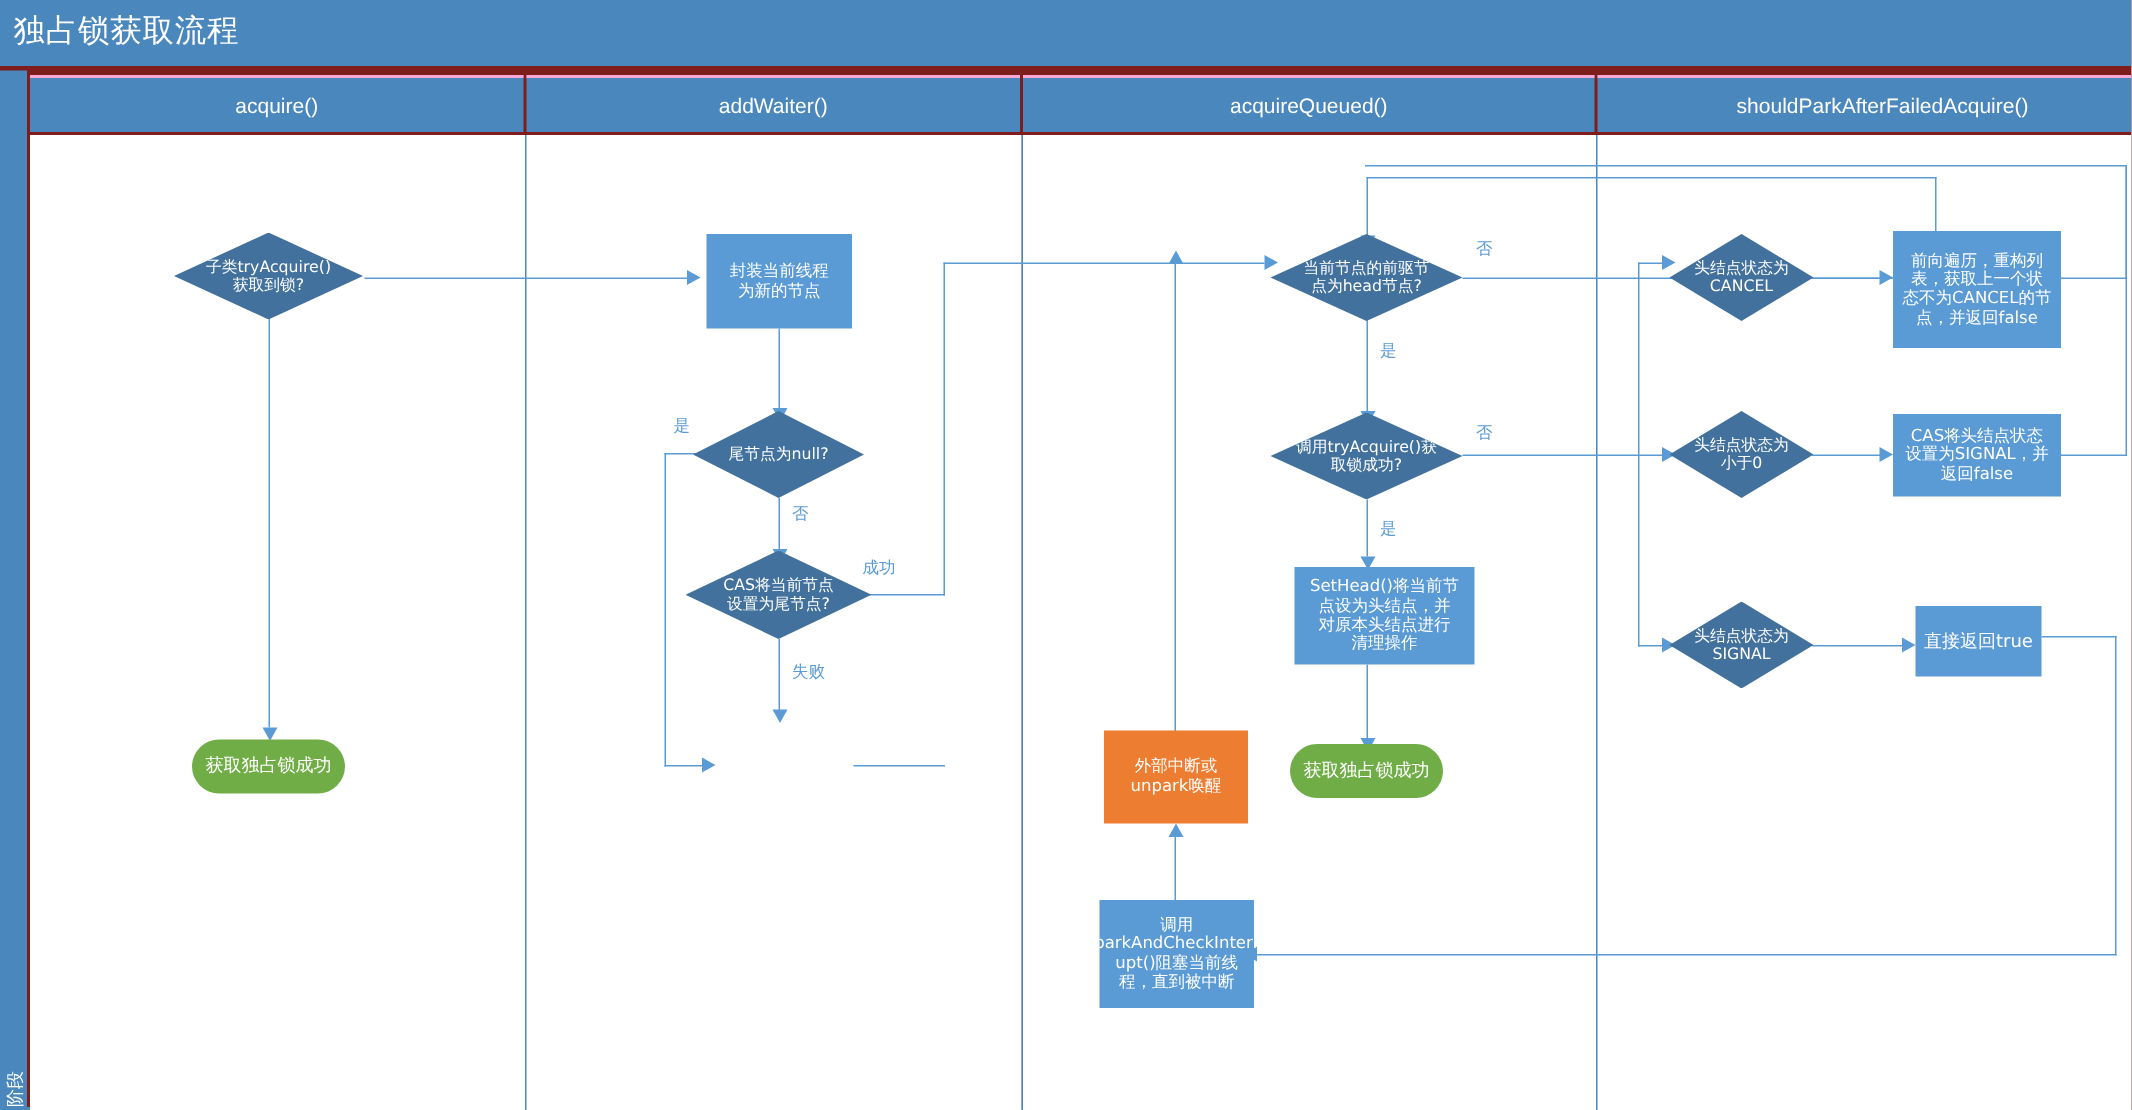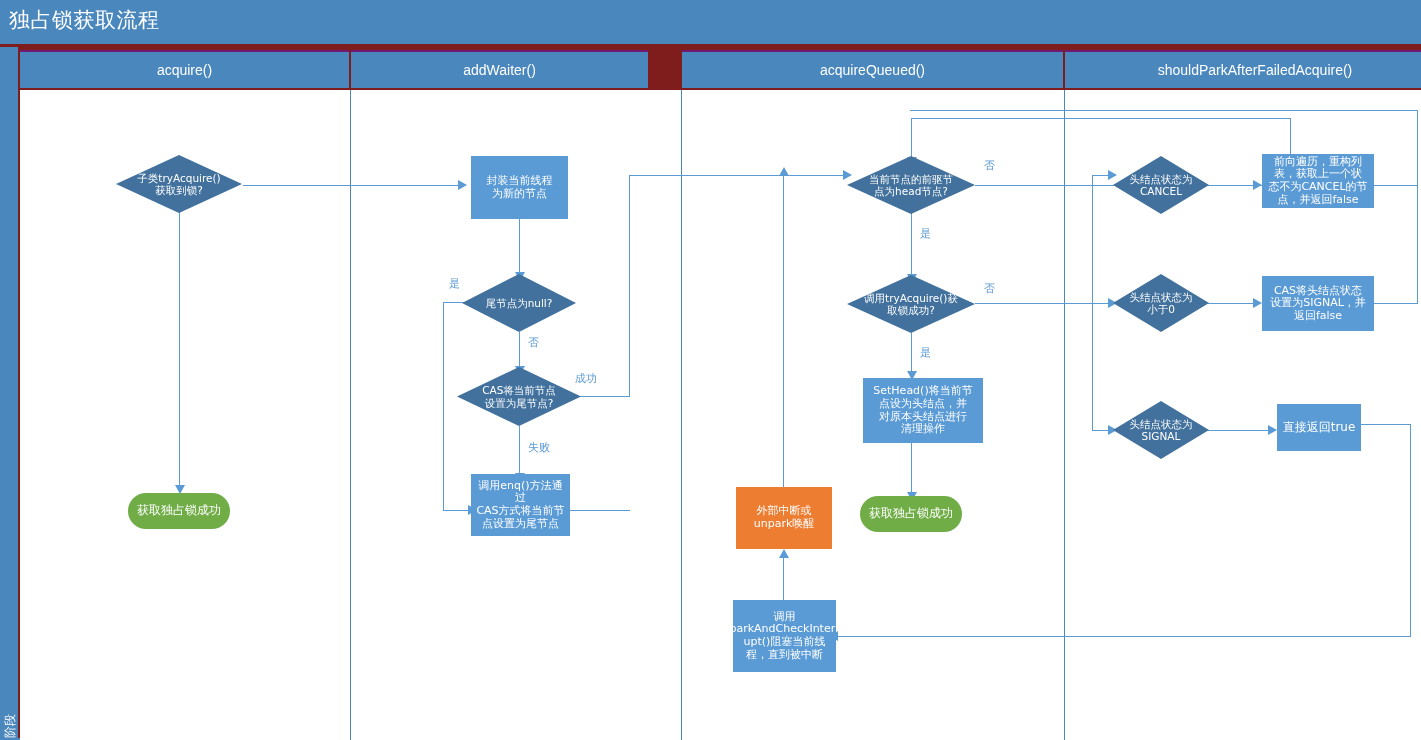--- a/index.html
+++ b/index.html
@@ -11,21 +11,21 @@
   .title-text{position:absolute;left:9px;top:6px;font-size:21px;color:#ffffff;letter-spacing:.5px;
               font-family:"DejaVu Sans",sans-serif;font-weight:400;}
 
   
   .lane-gutter{position:absolute;left:0;top:47px;width:18px;height:693px;background:#4a87bd;}
   .lane-gutter-label{position:absolute;left:-14px;top:0;width:46px;height:18px;
       transform:rotate(-90deg);transform-origin:left top;
       color:#fff;font-size:12px;font-family:"DejaVu Sans",sans-serif;white-space:nowrap;}
   .lane-head{position:absolute;top:50px;height:38px;background:#4a87bd;color:#fff;
       display:flex;align-items:center;justify-content:center;font-size:14px;
-      border-top:2px solid #701a75;box-sizing:border-box;}
+      border-top:2px solid #f9a8d4;box-sizing:border-box;}
   .lane-body{position:absolute;top:90px;height:650px;background:#ffffff;
       border-left:1px solid #4a87bd;box-sizing:border-box;}
   .lane-body.first{border-left:none;}
   .lane-bottom{position:absolute;left:18px;top:738px;width:1403px;height:2px;background:#4a87bd;}
 
   
   .node{position:absolute;box-sizing:border-box;display:flex;align-items:center;
         justify-content:center;text-align:center;color:#ffffff;
         font-family:"DejaVu Sans",sans-serif;line-height:1.15;}
   .rect{background:#5b9bd5;font-size:11px;padding:2px 4px;}
@@ -59,21 +59,21 @@
 
   <div class="title-bar"></div>
   <div class="title-text">独占锁获取流程</div>
 
   <div class="lane-gutter">
     <div class="lane-gutter-label" style="left:2px;top:691px;">阶段</div>
   </div>
   <div class="lane-bottom"></div>
 
   <div class="lane-head" style="left:20px;width:329px;">acquire()</div>
-  <div class="lane-head" style="left:351px;width:297px;">addWaiter()</div>
+  <div class="lane-head" style="left:351px;width:329px;">addWaiter()</div>
   <div class="lane-head" style="left:682px;width:381px;">acquireQueued()</div>
   <div class="lane-head" style="left:1065px;width:380px;">shouldParkAfterFailedAcquire()</div>
 
   <div class="lane-body first" style="left:20px;width:330px;"></div>
   <div class="lane-body" style="left:350px;width:331px;"></div>
   <div class="lane-body" style="left:681px;width:383px;"></div>
   <div class="lane-body" style="left:1064px;width:357px;"></div>
 
   <div class="conn h" style="left:243px;top:185px;width:215px;"></div>
   <div class="arrow ar-r" style="left:458px;top:180px;"></div>
@@ -162,23 +162,20 @@
 
   <div class="node rect" style="left:471px;top:156px;width:97px;height:63px;">
     <span>封装当前线程<br>为新的节点</span>
   </div>
   <div class="rhomb" style="left:462px;top:274px;width:114px;height:58px;">
     <span>尾节点为null?</span>
   </div>
   <div class="rhomb" style="left:457px;top:367px;width:124px;height:59px;">
     <span>CAS将当前节点<br>设置为尾节点?</span>
   </div>
-  <div class="node rect" style="left:471px;top:474px;width:99px;height:62px;">
-    <span>调用enq()方法通过<br>CAS方式将当前节<br>点设置为尾节点</span>
-  </div>
   <div class="elabel" style="left:449px;top:276px;">是</div>
   <div class="elabel" style="left:528px;top:335px;">否</div>
   <div class="elabel" style="left:575px;top:371px;font-family:Liberation Serif, serif;">成功</div>
   <div class="elabel" style="left:528px;top:440px;">失败</div>
 
   <div class="rhomb" style="left:847px;top:156px;width:128px;height:58px;">
     <span>当前节点的前驱节<br>点为head节点?</span>
   </div>
   <div class="rhomb" style="left:847px;top:275px;width:128px;height:58px;">
     <span>调用tryAcquire()获<br>取锁成功?</span>
@@ -202,21 +199,21 @@
 
   <div class="rhomb" style="left:1113px;top:156px;width:96px;height:58px;">
     <span>头结点状态为<br>CANCEL</span>
   </div>
   <div class="rhomb" style="left:1113px;top:274px;width:96px;height:58px;">
     <span>头结点状态为<br>小于0</span>
   </div>
   <div class="rhomb" style="left:1113px;top:401px;width:96px;height:58px;">
     <span>头结点状态为<br>SIGNAL</span>
   </div>
-  <div class="node rect" style="left:1262px;top:154px;width:112px;height:54px;">
+  <div class="node rect" style="left:1262px;top:154px;width:112px;height:78px;">
     <span>前向遍历，重构列<br>表，获取上一个状<br>态不为CANCEL的节<br>点，并返回false</span>
   </div>
   <div class="node rect" style="left:1262px;top:276px;width:112px;height:55px;">
     <span>CAS将头结点状态<br>设置为SIGNAL，并<br>返回false</span>
   </div>
   <div class="node rect" style="left:1277px;top:404px;width:84px;height:47px;font-size:12px;">
     <span>直接返回true</span>
   </div>
 
 </div>

